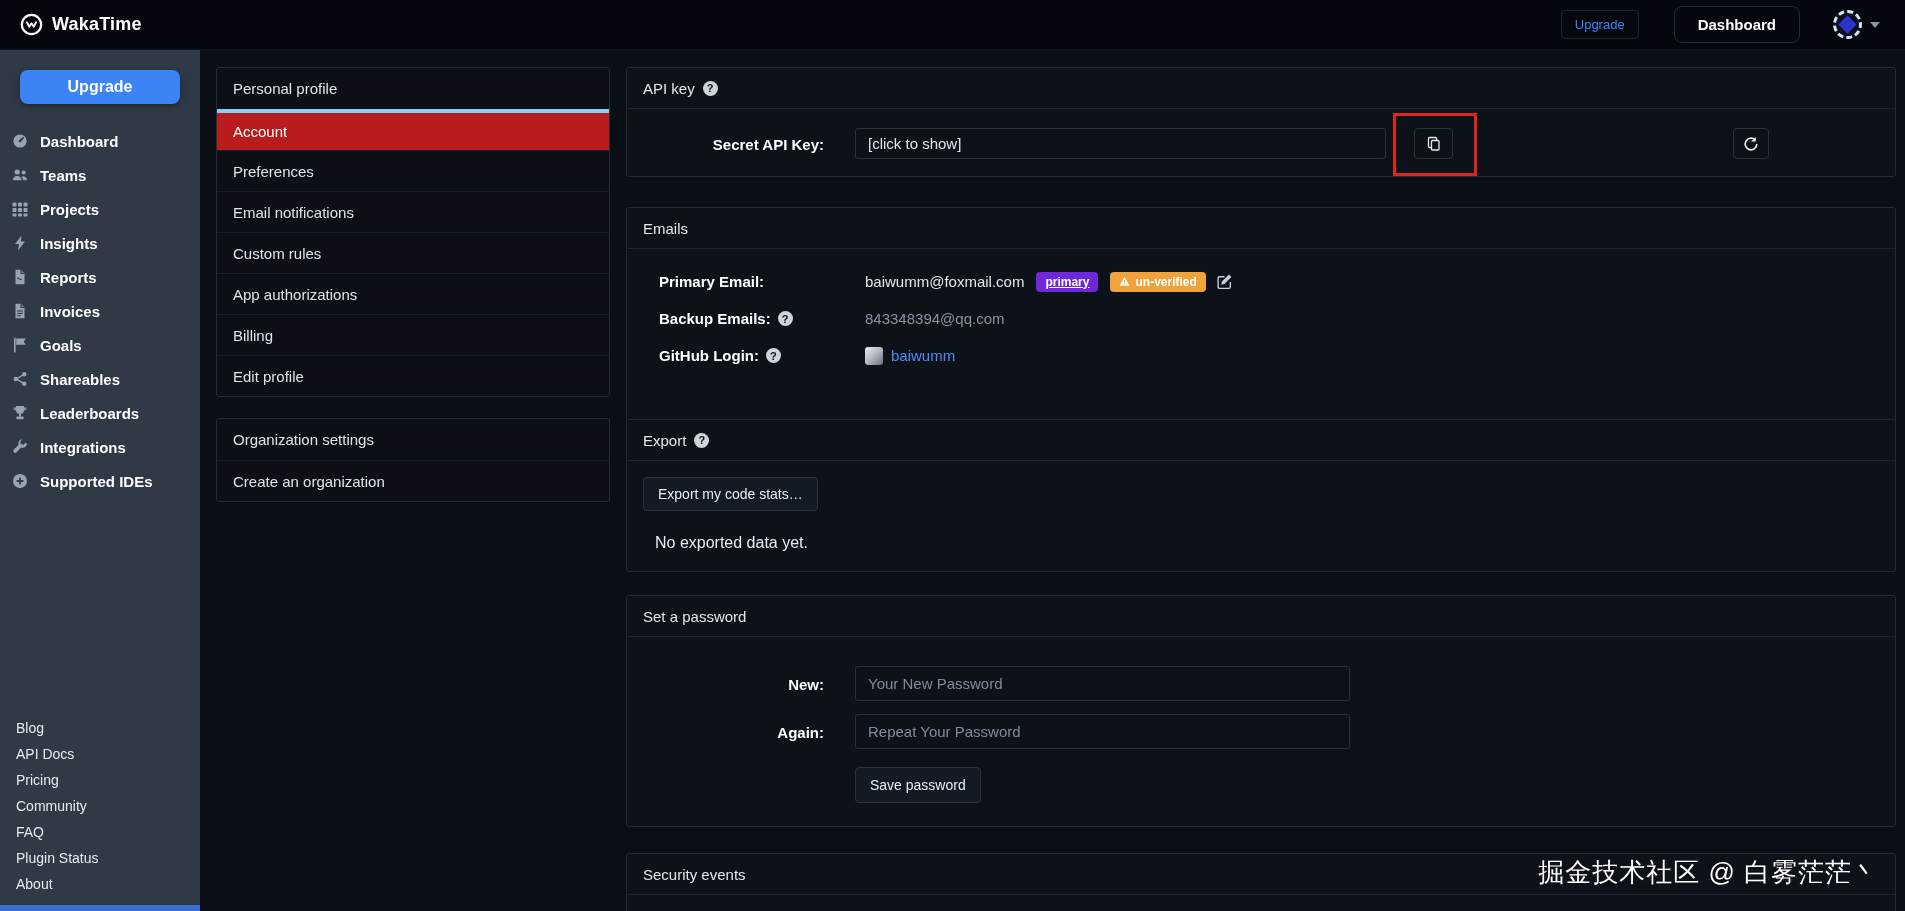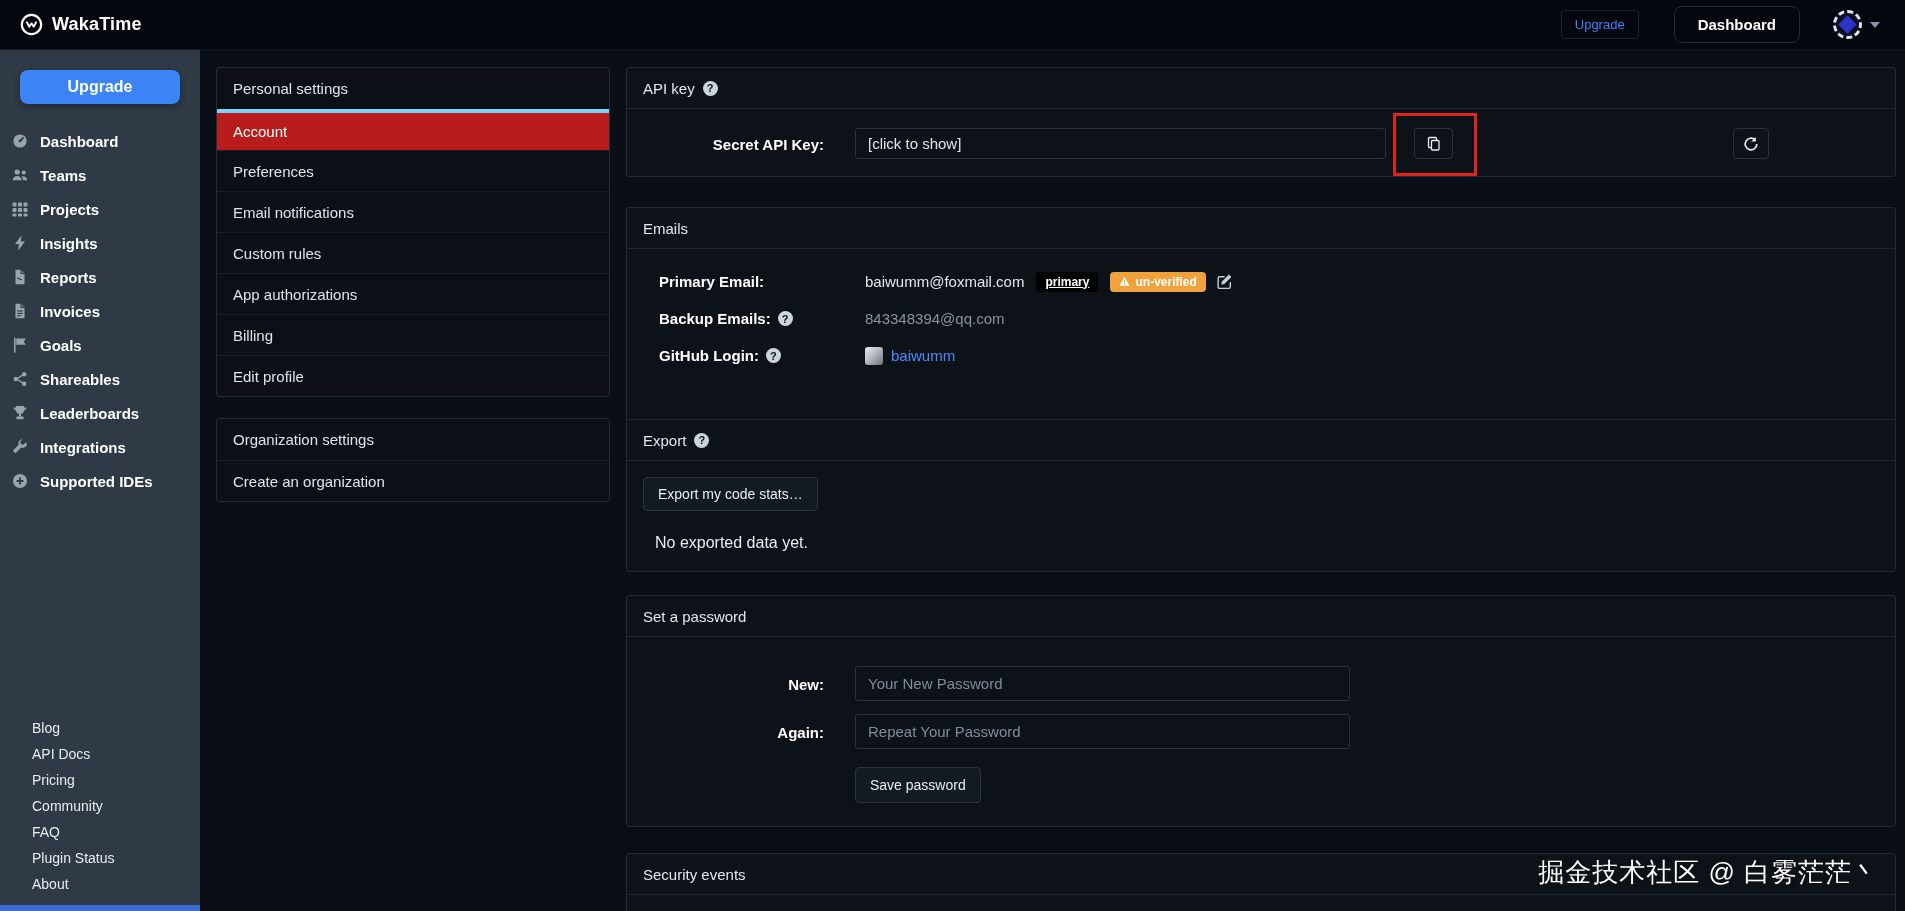--- a/index.html
+++ b/index.html
@@ -52,21 +52,21 @@
     box-shadow:0 2px 6px rgba(0,0,0,.35);
   }
   .side-nav { position:absolute; top:74px; left:0; right:0; list-style:none; }
   .side-item {
     height:34px; display:flex; align-items:center; gap:11px;
     padding-left:10px; cursor:pointer;
   }
   .side-item .ico { width:19px; display:flex; justify-content:center; }
   .side-item .ico svg { width:16px; height:16px; }
   .side-item .lbl { color:#fff; font-size:15px; font-weight:bold; }
-  .side-footer { position:absolute; left:16px; bottom:14px; list-style:none;margin-left:16px; }
+  .side-footer { position:absolute; left:16px; bottom:14px; list-style:none; }
   .side-footer li { line-height:26px; }
   .side-footer a { color:#e8ebee; font-size:14px; text-decoration:none; cursor:pointer; }
   .side-bottom-strip { position:absolute; left:0; right:0; bottom:0; height:6px; background:#3c6fd6; }
   
   .settings-col { position:absolute; left:216px; top:67px; width:394px; z-index:10; }
   .nav-box {
     background:#0c1016; border:1px solid #242c38; border-radius:3px; overflow:hidden;
   }
   .nav-box + .nav-box { margin-top:21px; }
   .nav-row {
@@ -129,21 +129,21 @@
     width:206px; display:flex; align-items:center; gap:7px;
     font-size:15px; font-weight:bold; color:#fff; flex:0 0 auto;
   }
   .email-value { font-size:15px; color:#e2e7ec; display:flex; align-items:center; }
   .muted { color:#8892a0; }
   .badge {
     margin-left:12px; padding:4px 9px; border-radius:4px;
     font-size:12px; font-weight:bold; color:#fff; display:inline-flex;
     align-items:center; gap:5px; line-height:1;
   }
-  .badge-primary { background:#000000;text-decoration:underline; }
+  .badge-primary { background:#6d28d9;text-decoration:underline; }
   .badge-warning { background:#f0a23d; }
   .badge-warning svg { width:11px; height:11px; }
   .edit-icon { margin-left:10px; cursor:pointer; display:inline-flex; }
   .edit-icon svg { width:17px; height:17px; }
   .gh-avatar {
     width:18px; height:18px; border-radius:3px; margin-right:8px;
     background:linear-gradient(135deg,#e9eaec 0%,#b9bdc4 45%,#687079 100%);
   }
   .link { color:#4b8cf7; text-decoration:none; cursor:pointer; font-size:15px; }
   
@@ -331,21 +331,21 @@
     <li><a>Community</a></li>
     <li><a>FAQ</a></li>
     <li><a>Plugin Status</a></li>
     <li><a>About</a></li>
   </ul>
   <div class="side-bottom-strip"></div>
 </aside>
 
 <nav class="settings-col">
   <div class="nav-box">
-    <div class="nav-row header">Personal settings</div>
+    <div class="nav-row header">Personal profile</div>
     <div class="nav-row active">Account</div>
     <div class="nav-row">Preferences</div>
     <div class="nav-row">Email notifications</div>
     <div class="nav-row">Custom rules</div>
     <div class="nav-row">App authorizations</div>
     <div class="nav-row">Billing</div>
     <div class="nav-row">Edit profile</div>
   </div>
   <div class="nav-box">
     <div class="nav-row header">Organization settings</div>

